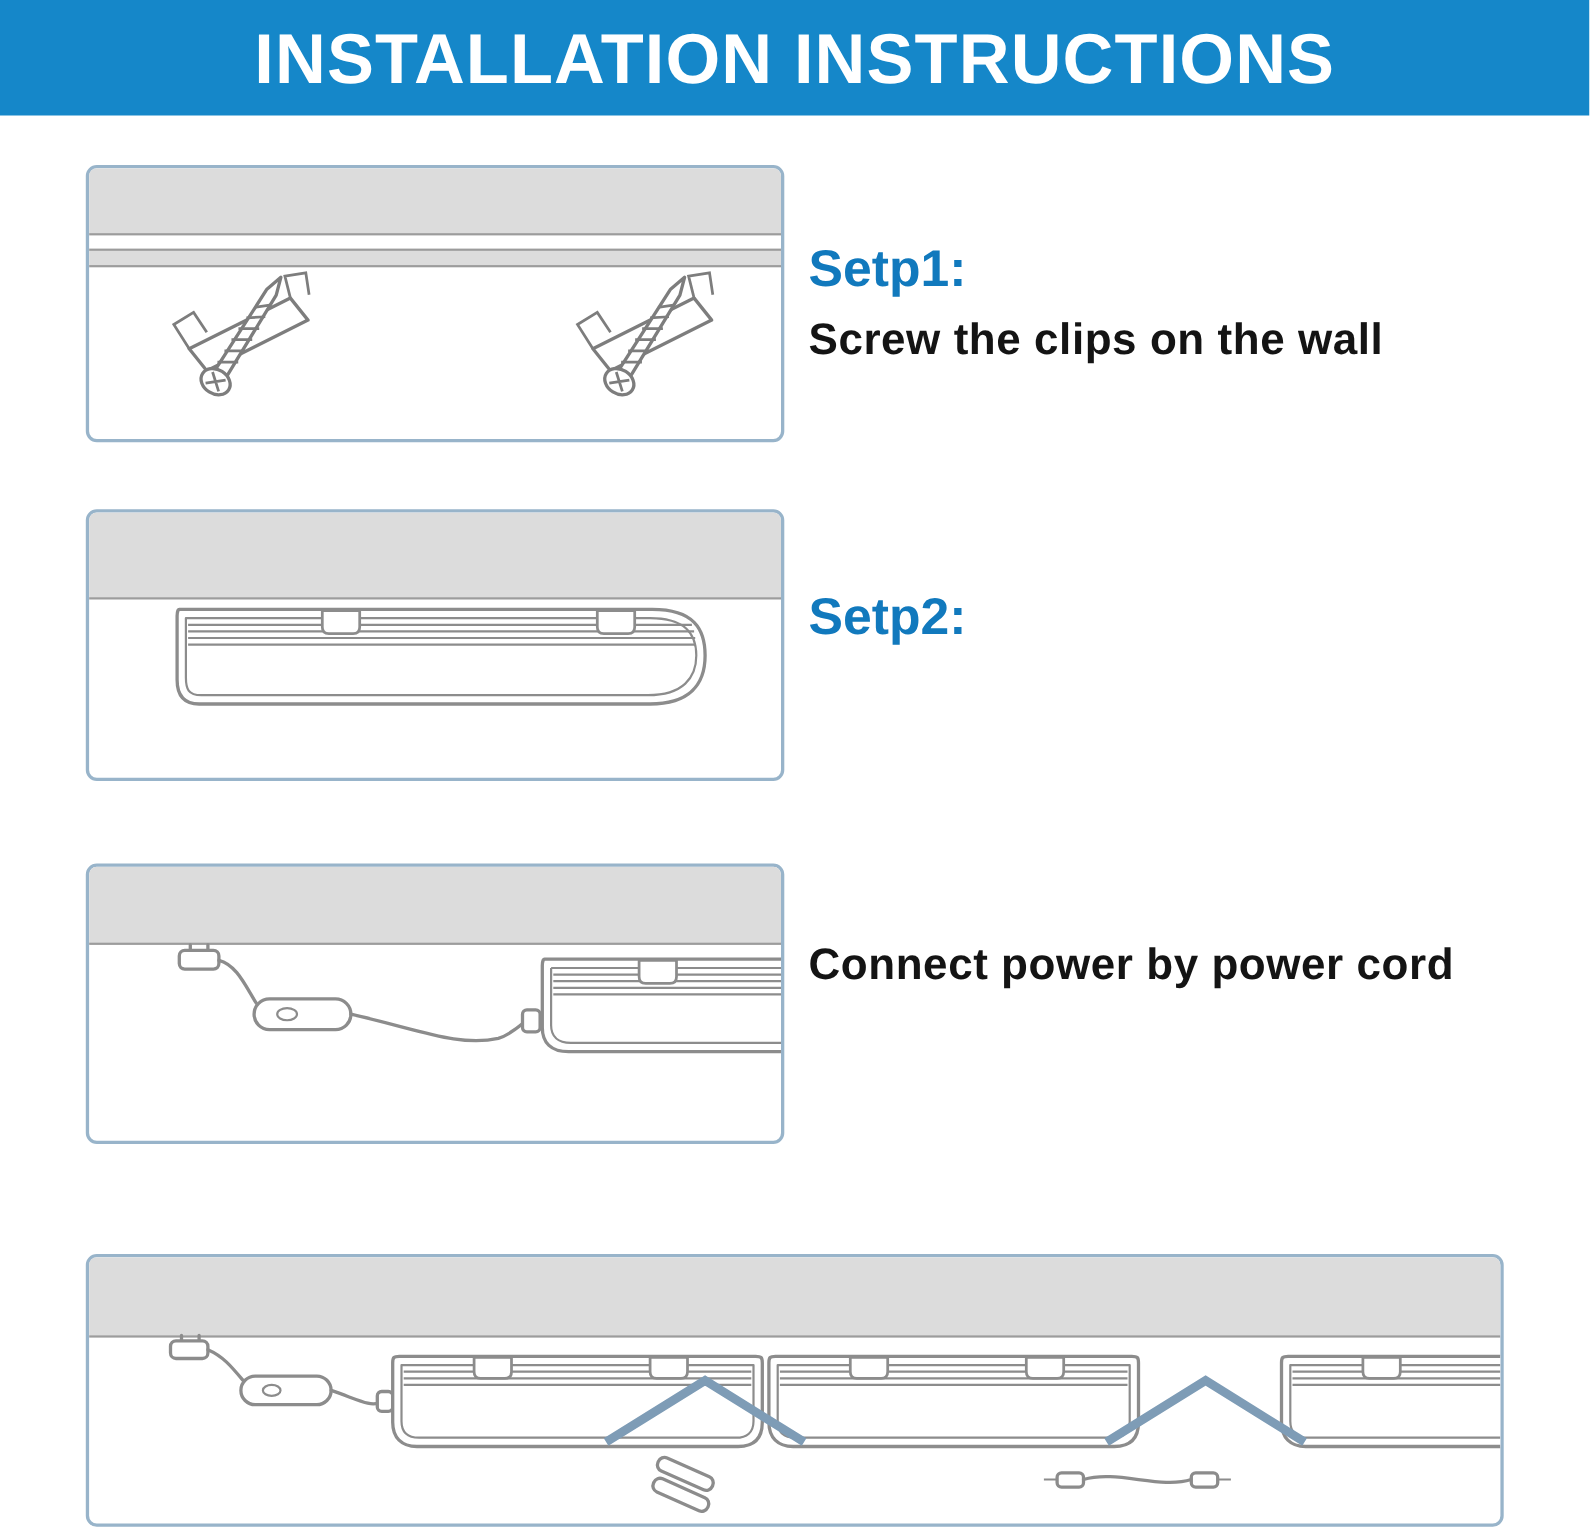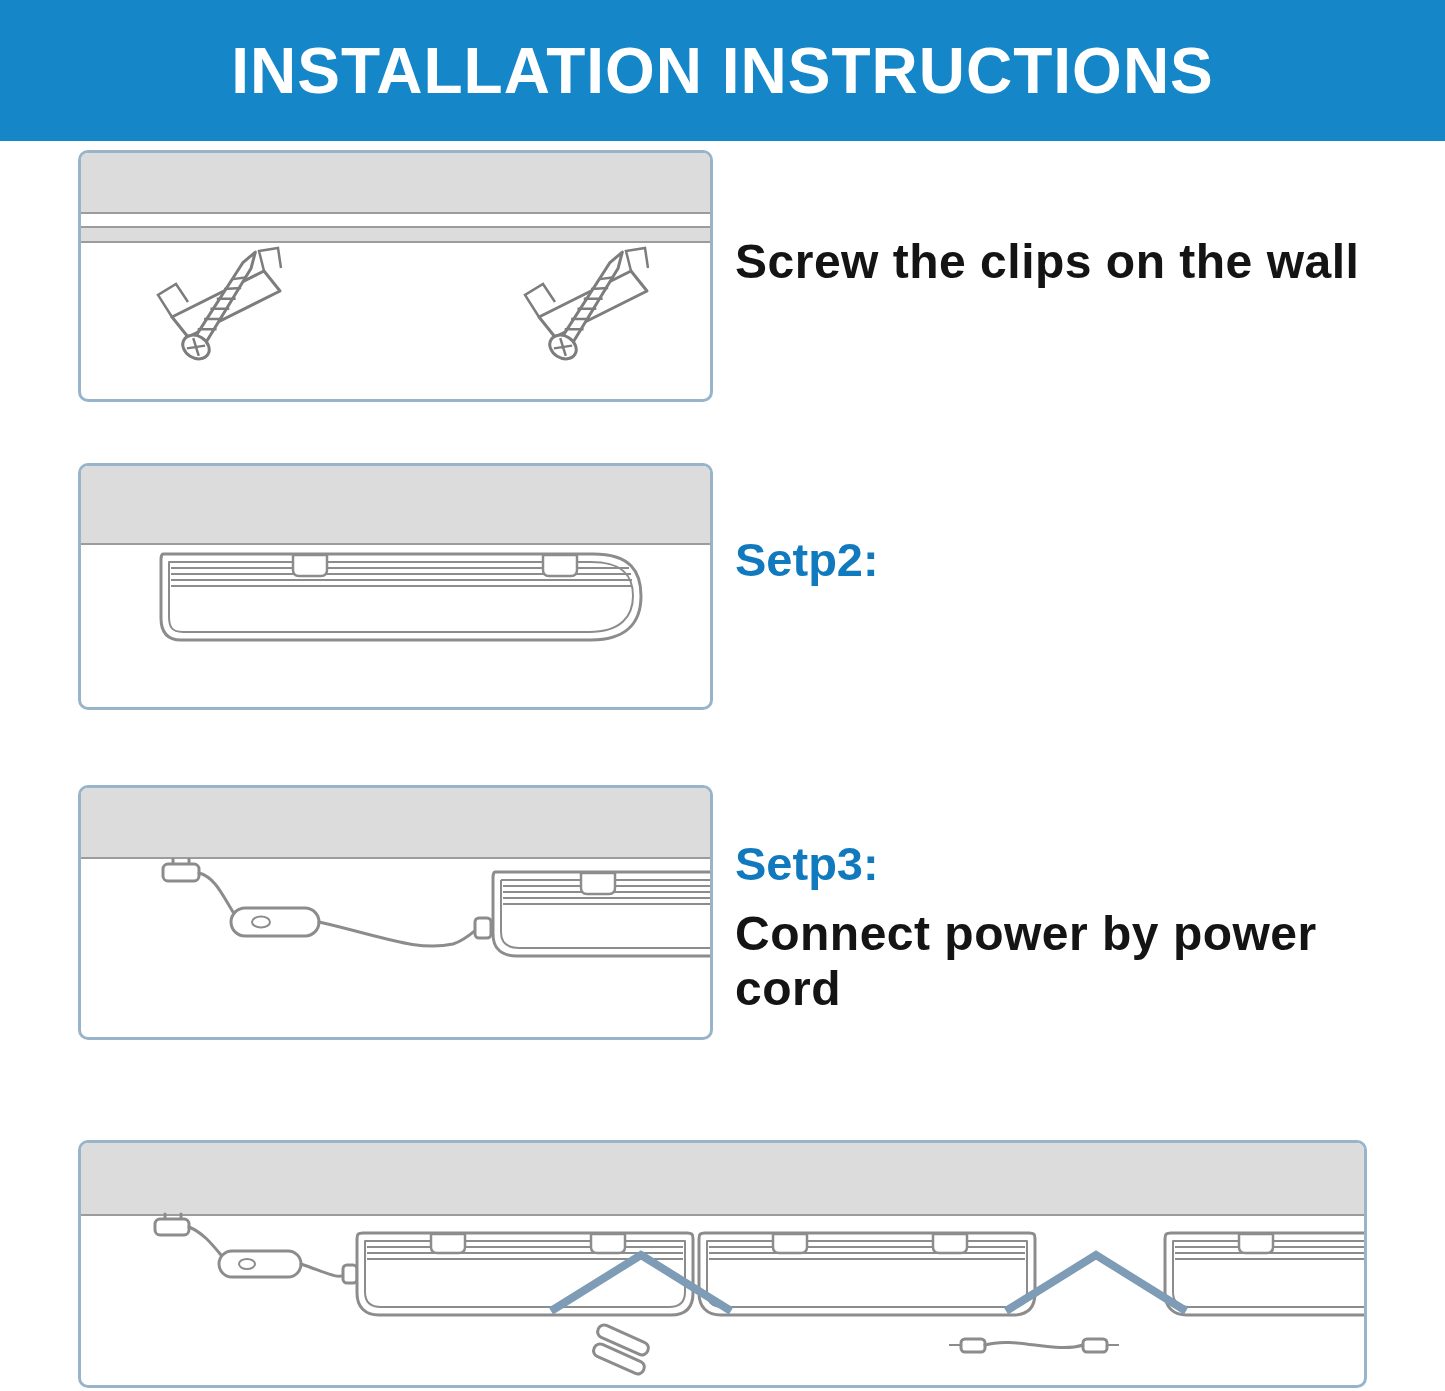--- a/index.html
+++ b/index.html
@@ -1,21 +1,21 @@
 <!DOCTYPE html>
 <html style="--header-bg: #1587c9; --step-label: #1179bd; --panel-border: #98b4ca; --band-fill: #dcdcdc; --line-gray: #8c8c8c; --chevron: #7e9cb6;"><head>
 <meta charset="utf-8">
 <style>
   html,body{margin:0;padding:0;background:#fff;}
   body{
     width:1445px;height:1391px;position:relative;overflow:hidden;
     font-family:"Liberation Sans",sans-serif;
   }
   .header{
-    position:absolute;left:0;top:0;width:1445px;height:141px;
+    position:absolute;left:0;top:0;width:1445px;height:105px;
     background:var(--header-bg,#1587c9);
     display:flex;align-items:center;justify-content:center;
   }
   .header h1{
     margin:0;color:#fff;font-size:64px;font-weight:bold;letter-spacing:1px;white-space:nowrap;
   }
   .panel{
     position:absolute;background:#fff;
     border:3px solid var(--panel-border,#98b4ca);
     border-radius:10px;overflow:hidden;
@@ -26,21 +26,21 @@
   #panel4{left:78px;top:1140px;width:1283px;height:242px;}
   svg{display:block;}
   .step-text{position:absolute;width:690px;}
   #text1{left:735px;top:218px;}
   #text2{left:735px;top:534px;}
   #text3{left:735px;top:838px;}
   .step-label{
     color:var(--step-label,#1179bd);font-size:47px;font-weight:bold;line-height:1.1;
   }
   .step-desc{
-    color:#141414;font-size:48px;font-weight:bold;margin-top:16px;line-height:1.15;letter-spacing:.5px;
+    color:#141414;font-size:40px;font-weight:bold;margin-top:16px;line-height:1.15;letter-spacing:.5px;
   }
   
   .band{fill:var(--band-fill,#dcdcdc);stroke:#9c9c9c;stroke-width:2;}
   .outline{fill:#fff;stroke:var(--line-gray,#8c8c8c);stroke-width:3;stroke-linejoin:round;}
   .thin{fill:none;stroke:var(--line-gray,#8c8c8c);stroke-width:2;stroke-linejoin:round;}
   .stripes{fill:none;stroke:var(--line-gray,#8c8c8c);stroke-width:2;}
   .det{fill:none;stroke:var(--line-gray,#8c8c8c);stroke-width:3;stroke-linecap:round;}
   .tab{fill:#fff;stroke:var(--line-gray,#8c8c8c);stroke-width:2.5;stroke-linejoin:round;}
   .clip-part{fill:#fff;stroke:#7d7d7d;stroke-width:3;stroke-linejoin:round;}
   .clip-line{fill:none;stroke:#7d7d7d;stroke-width:2.5;}
@@ -71,20 +71,21 @@
         </g>
       </defs>
       <rect class="band" x="-6" y="-6" width="641" height="66"></rect>
       <rect class="band" x="-6" y="74" width="641" height="15"></rect>
       <use href="#wallclip" xlink:href="#wallclip" x="85" y="98"></use>
       <use href="#wallclip" xlink:href="#wallclip" x="452" y="98"></use>
     </svg>
   </div>
 
   <div class="step-text" id="text1">
+    <div class="step-label">Setp1:</div>
     <div class="step-desc">Screw the clips on the wall</div>
   </div>
 
   <div class="panel" id="panel2">
     <svg width="629" height="241" viewBox="0 0 629 241">
       <rect class="band" x="-6" y="-6" width="641" height="84"></rect>
       <g>
         <path class="outline" d="M82,88 L512,88 C550,88 560,106 560,130 C560,156 546,174 510,174 L100,174 C86,174 80,166 80,152 L80,94 C80,90 81,88 82,88 Z"></path>
         <path class="thin" d="M88,96 L510,96 C542,96 552,110 552,130 C552,150 540,166 508,166 L102,166 C90,166 88,160 88,150 Z"></path>
         <path class="stripes" d="M90,102 H548 M90,108 H550 M90,114 H551 M90,120 H551"></path>
@@ -115,21 +116,20 @@
       <g>
         <path class="outline" d="M414,84 L640,84 L640,168 L436,168 C420,168 412,160 412,146 L412,90 C412,86 413,84 414,84 Z"></path>
         <path class="thin" d="M420,92 L640,92 M640,160 L438,160 C426,160 420,154 420,144 L420,92"></path>
         <path class="stripes" d="M422,98 H640 M422,104 H640 M422,110 H640 M422,116 H640"></path>
         <path class="tab" d="M500,85 V100 Q500,106 506,106 L528,106 Q534,106 534,100 V85 Z"></path>
       </g>
     </svg>
   </div>
 
   <div class="step-text" id="text3">
-    <div class="step-label">Setp3:</div>
     <div class="step-desc">Connect power by power cord</div>
   </div>
 
   <div class="panel" id="panel4">
     <svg width="1283" height="242" viewBox="0 0 1283 242">
       <defs>
         <g id="fixture">
           <path class="outline" d="M6,0 H330 C335,0 336,1 336,6 V60 C336,75 328,82 314,82 H22 C8,82 0,74 0,60 V6 C0,1 1,0 6,0 Z"></path>
           <path class="thin" d="M8,8 H328 V59 C328,69 322,74 312,74 H24 C12,74 8,68 8,59 Z"></path>
           <path class="stripes" d="M10,14 H326 M10,20 H326 M10,26 H326"></path>

